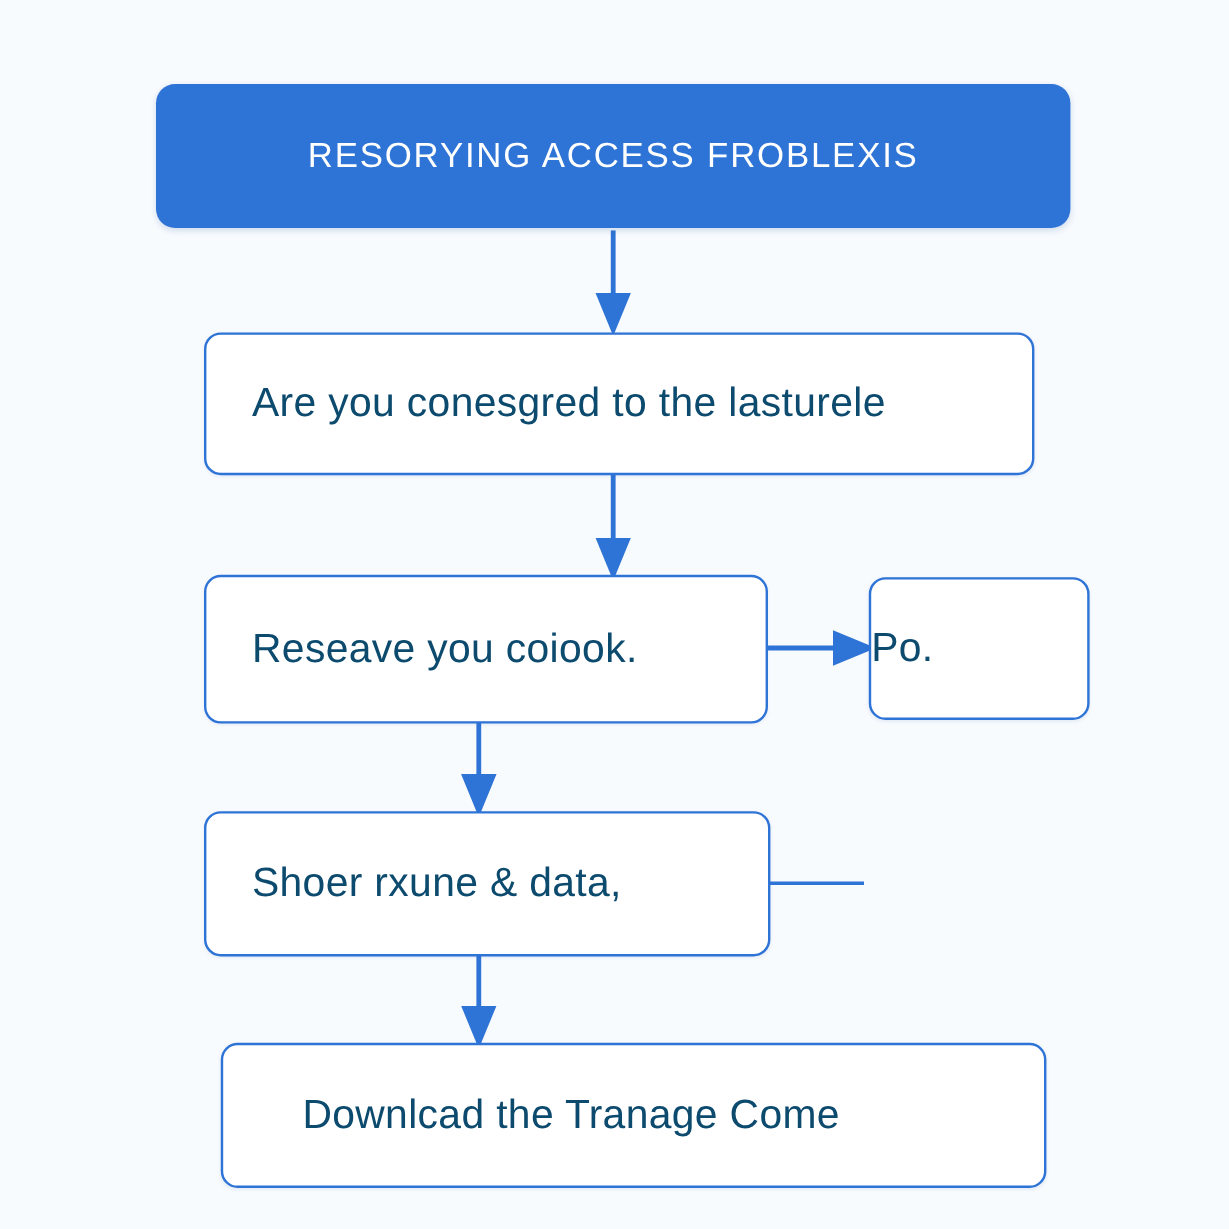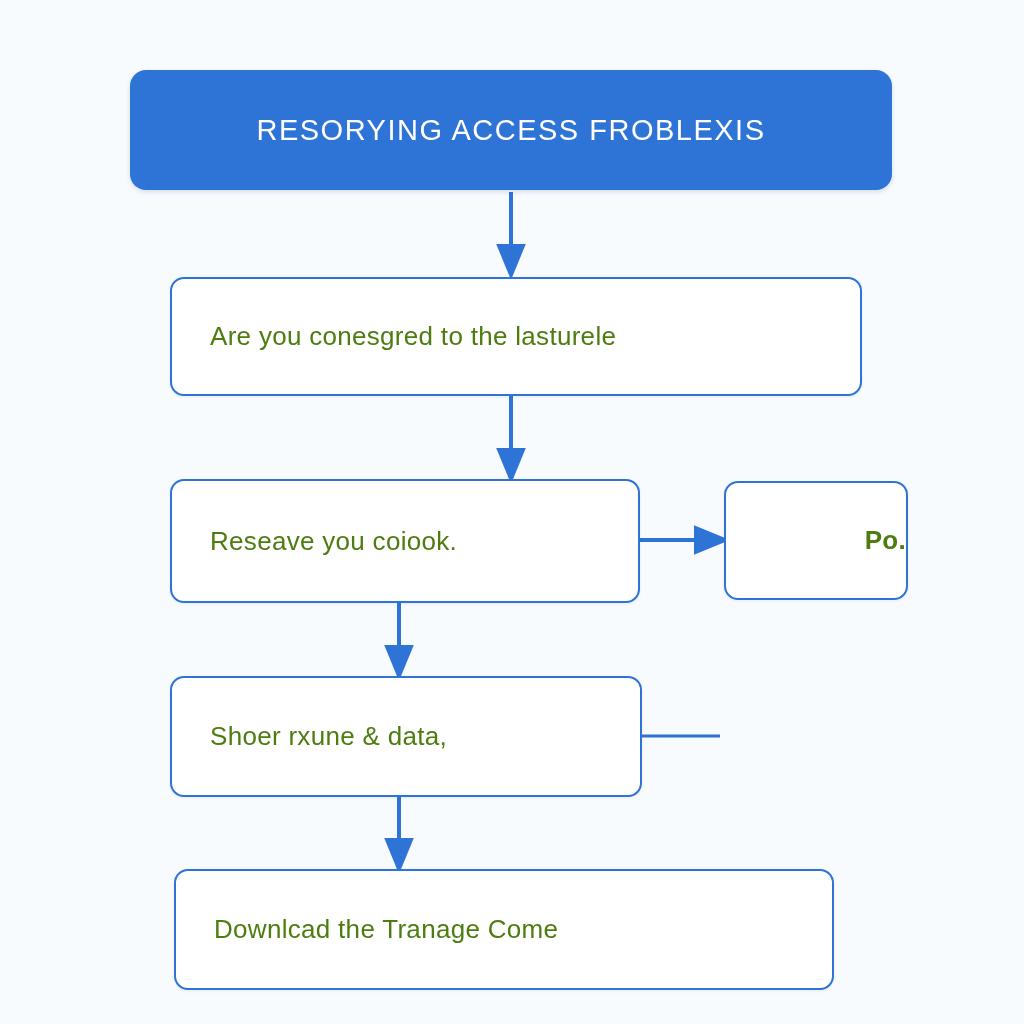--- a/index.html
+++ b/index.html
@@ -47,31 +47,30 @@
   .node {
     position: absolute;
     background: #ffffff;
     border: 2.5px solid #2e73d6;
     border-radius: 14px;
     display: flex;
     align-items: center;
     box-shadow: 0 1px 3px rgba(60,110,180,0.10);
   }
   .node .node-text {
-    color: #4d7c0f;
-    font-size: 26px;
+    color: #0c4a6e;
+    font-size: 34px;
     padding-left: 38px;
     white-space: nowrap;
     letter-spacing: 0.3px;
   }
   .node.small .node-text {
     padding-left: 0;
     width: 100%;
-    text-align: right;
-    font-weight: bold;
+    text-align: left;
   }
 
   #node-connected {
     left: 170px;
     top: 277px;
     width: 688px;
     height: 115px;
   }
   #node-restart {
     left: 170px;
@@ -91,24 +90,25 @@
     width: 468px;
     height: 117px;
   }
   #node-yes {
     left: 724px;
     top: 677px;
     width: 180px;
     height: 115px;
   }
   #node-download {
-    left: 174px;
+    left: 184px;
     top: 869px;
     width: 656px;
     height: 117px;
+    padding-left: 28px;
   }
 
   
   .connector {
     position: absolute;
     left: 0;
     top: 0;
     width: 1024px;
     height: 1024px;
     pointer-events: none;

